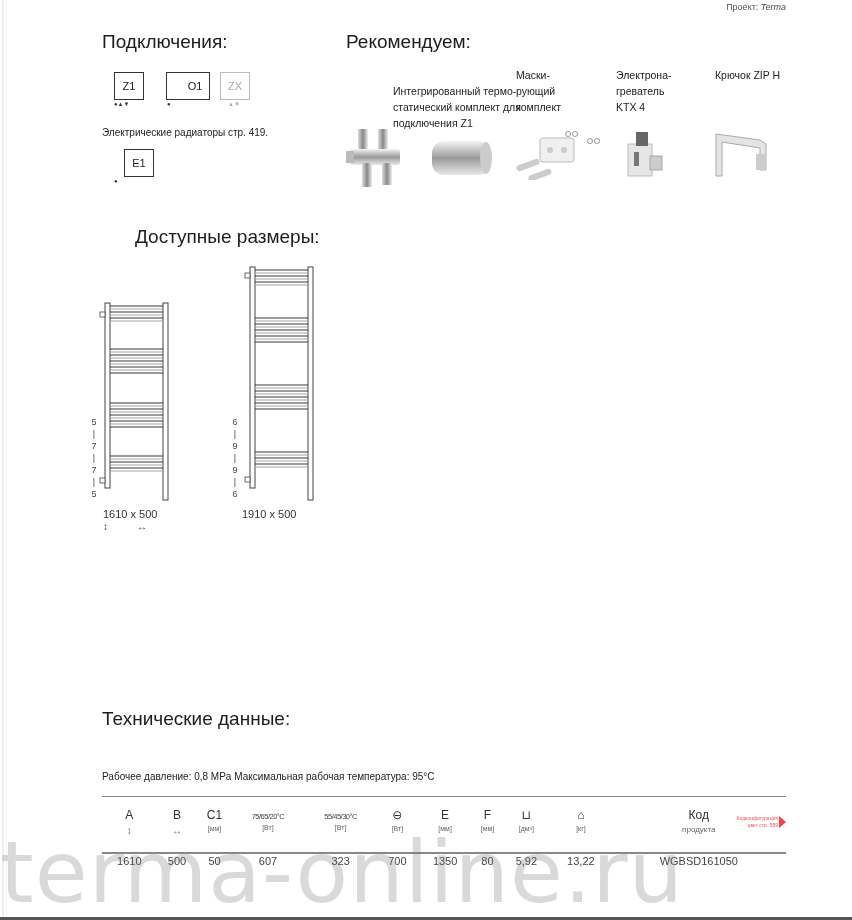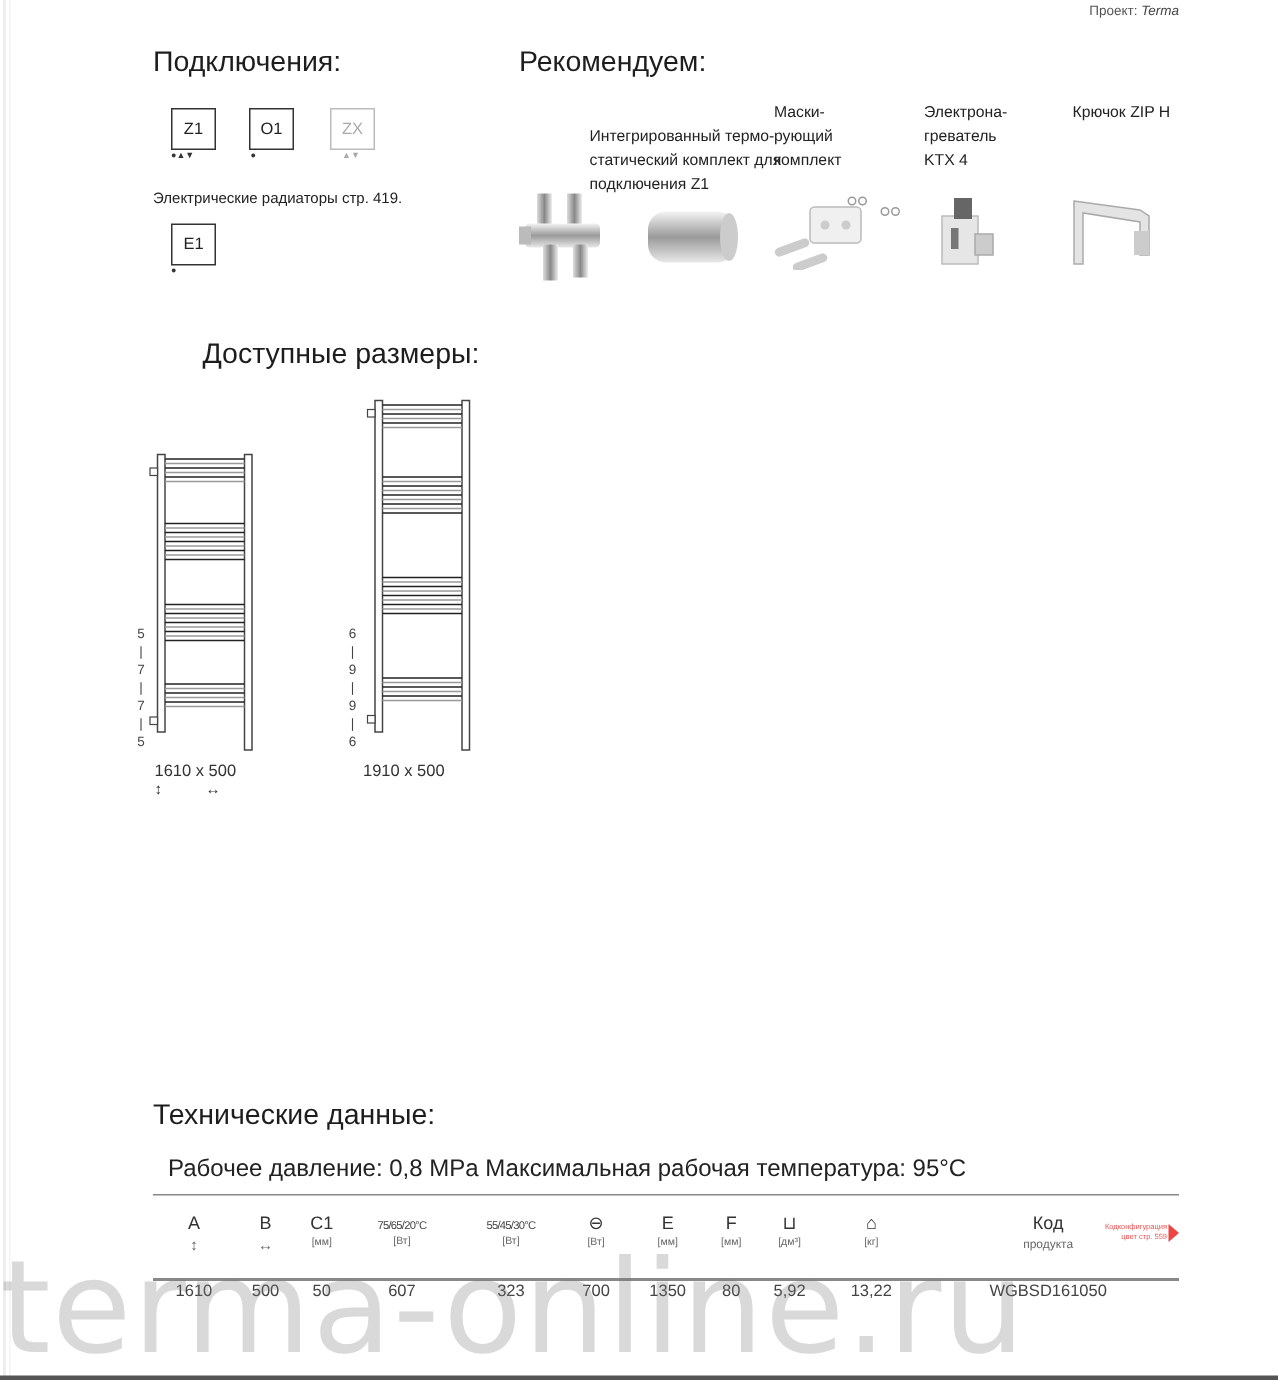--- a/index.html
+++ b/index.html
@@ -12,21 +12,21 @@
   h2 { position:absolute; margin:0; font-weight:normal; font-size:19px; color:#1d1d1d;text-align:center; }
   .conn-box { position:absolute; width:28px; height:26px; border:1.5px solid #333; font-size:11px; text-align:center; line-height:26px; background:#fff; }
   .conn-box.gray { border-color:#bbb; color:#aaa; }
   .marks { position:absolute; font-size:6px; color:#333; letter-spacing:0px; }
   .marks.gray { color:#aaa; }
   .small { position:absolute; font-size:10px; color:#222; line-height:16px; }
   .rec-item { position:absolute; font-size:10.5px; line-height:16px; color:#222; }
   .img { position:absolute; }
   .size-label { position:absolute; font-size:11px; color:#333; }
   .vnum { position:absolute; font-size:9px; color:#444; text-align:center; width:10px; line-height:12px; }
-  .tech-note { position:absolute; left:112px; top:771px; font-size:16px; color:#222; }
+  .tech-note { position:absolute; left:102px; top:771px; font-size:10px; color:#222; }
   table.tech { position:absolute; left:102px; top:808px; width:684px; border-collapse:collapse; font-size:10px; color:#333; }
   table.tech th { font-weight:normal; text-align:center; padding:0; vertical-align:top; height:44px; }
   table.tech th .t { font-size:12px; display:block; color:#333; }
   table.tech th .u { font-size:7px; color:#666; display:block; margin-top:3px; }
   table.tech th .tiny { font-size:7.5px; letter-spacing:-0.5px; display:block; color:#444; margin-top:4px;}
   table.tech td { text-align:center; height:18px; padding:0; font-size:11px; color:#444; }
   table.tech tr.r2 td { background:#e6e6e6; }
   .hdr-line { position:absolute; left:102px; top:852px; width:684px; height:2px; background:#888; }
   .top-line { position:absolute; left:102px; top:796px; width:684px; height:1px; background:#888; }
   .ref-note { position:absolute; left:734px; top:815px; font-size:5px; color:#e55; line-height:7px; text-align:right; width:44px; }
@@ -40,26 +40,26 @@
 <div class="leftline"></div>
 <div class="leftline2"></div>
 
 <div class="project">
   <span>Проект:</span> <i>Terma</i>
 </div>
 
 <h2 style="left:102px;top:31px;">Подключения:</h2>
 <div class="conn-box" style="left:114px;top:72px;">Z1</div>
 <div class="marks" style="left:114px;top:101px;">●▲▼</div>
-<div class="conn-box" style="left:166px;top:72px;">O1</div>
+<div class="conn-box" style="left:166px;top:72px;padding-left:14px;">O1</div>
 <div class="marks" style="left:167px;top:101px;">●</div>
 <div class="conn-box gray" style="left:220px;top:72px;">ZX</div>
 <div class="marks gray" style="left:228px;top:101px;">▲▼</div>
 <div class="small" style="left:102px;top:125px;">Электрические радиаторы стр. 419.</div>
-<div class="conn-box" style="left:114px;top:149px;">E1</div>
+<div class="conn-box" style="left:124px;top:149px;">E1</div>
 <div class="marks" style="left:114px;top:178px;">●</div>
 
 <h2 style="left:346px;top:31px;">Рекомендуем:</h2>
 <div class="rec-item" style="left:346px;top:83px;white-space:pre;margin-left:47px;">Интегрированный термо-
 статический комплект для
 подключения Z1</div>
 <div class="rec-item" style="left:516px;top:67px;white-space:pre;">Маски-
 рующий
 комплект</div>
 <div class="rec-item" style="left:616px;top:67px;white-space:pre;">Электрона-
@@ -198,21 +198,21 @@
 <div class="vnum" style="left:230px;top:452px;">|</div>
 <div class="vnum" style="left:230px;top:464px;">9</div>
 <div class="vnum" style="left:230px;top:476px;">|</div>
 <div class="vnum" style="left:230px;top:488px;">6</div>
 
 <div class="size-label" style="left:103px;top:508px;">1610 x 500</div>
 <div class="size-label" style="left:103px;top:521px;font-size:10px;">↕</div>
 <div class="size-label" style="left:137px;top:521px;font-size:10px;">↔</div>
 <div class="size-label" style="left:242px;top:508px;">1910 x 500</div>
 
-<h2 style="left:102px;top:733px;">Технические данные:</h2>
+<h2 style="left:102px;top:708px;">Технические данные:</h2>
 <div class="tech-note">Рабочее давление: 0,8 MPa  Максимальная рабочая температура: 95°C</div>
 <div class="top-line"></div>
 
 <table class="tech">
   <thead>
     <tr>
       <th>
           <span class="t">A</span>
           <span class="u" style="font-size:10px;">↕</span>
         </th>

